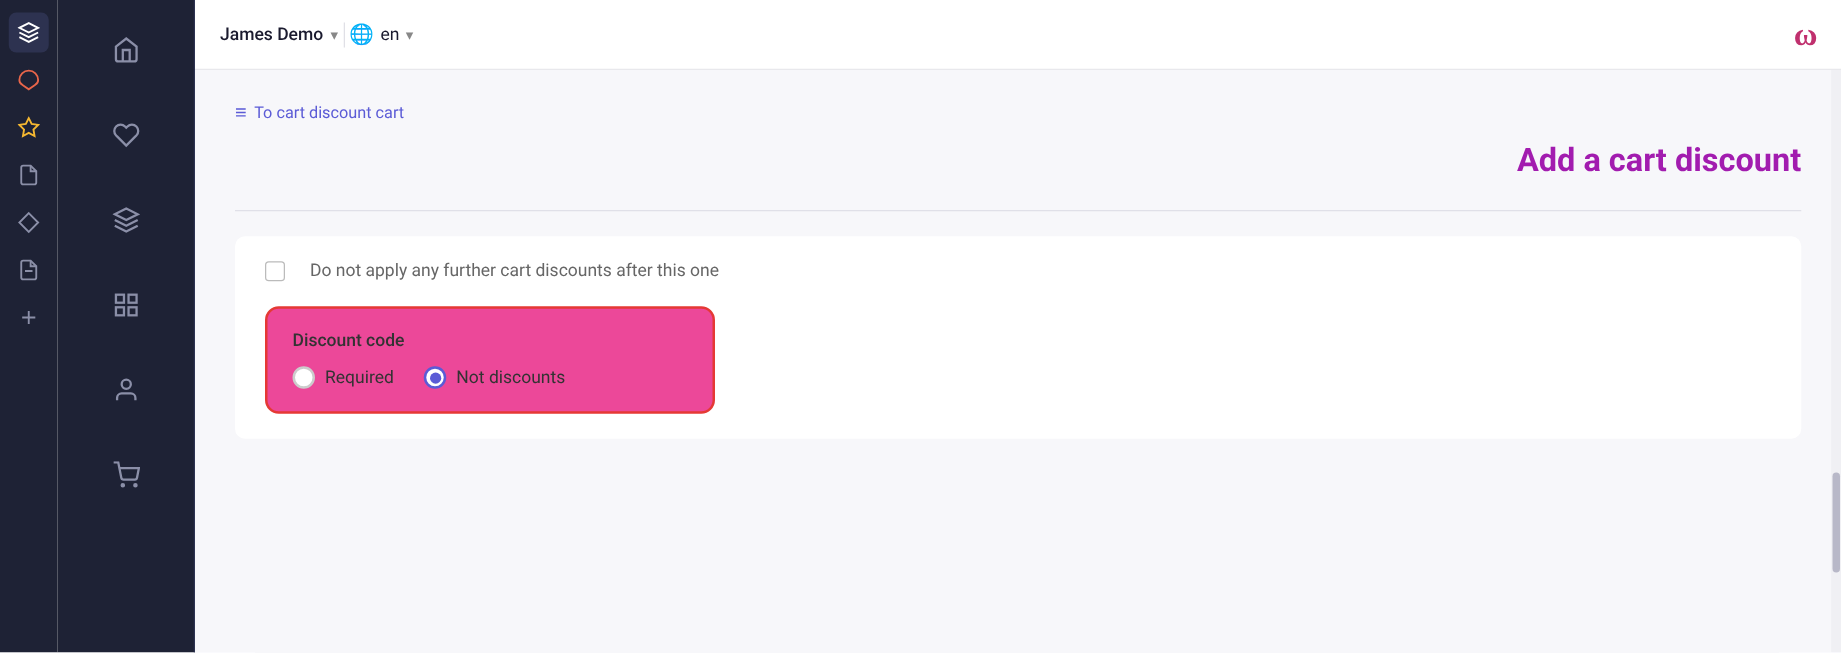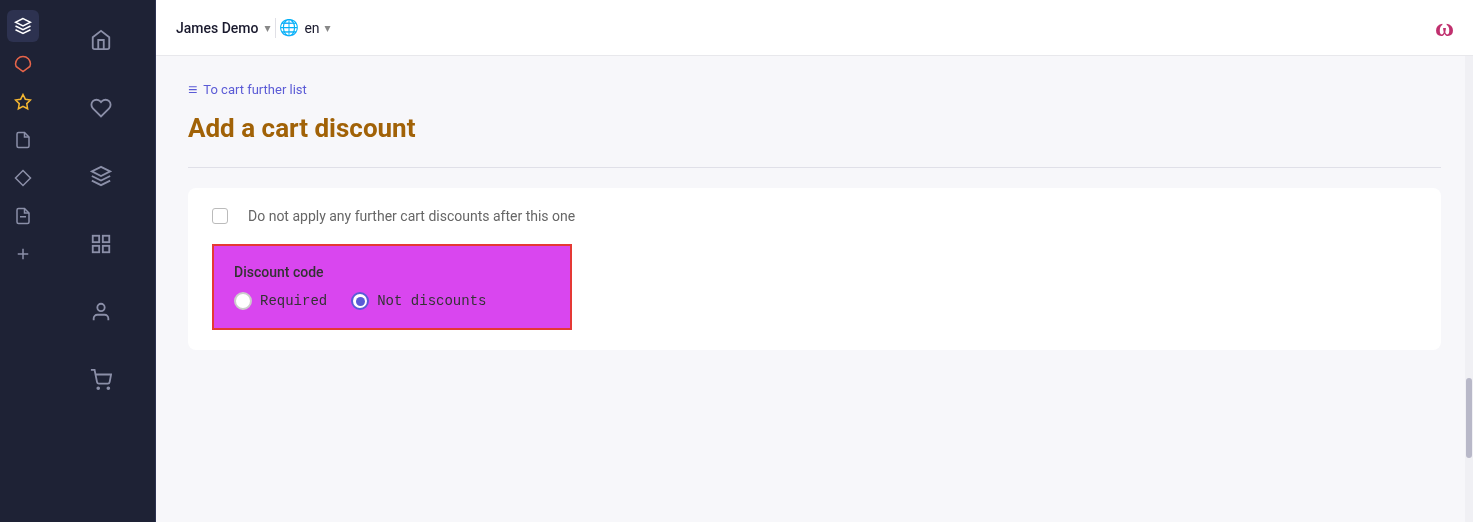--- a/index.html
+++ b/index.html
@@ -138,22 +138,23 @@
       color: #5b5bd6;
       font-size: 13px;
       text-decoration: none;
       cursor: pointer;
       margin-bottom: 14px;
     }
 
     .page-title {
       font-size: 26px;
       font-weight: 700;
-      color: #a16207;
+      color: #a21caf;
       margin-bottom: 24px;
+      text-align: right;
     }
 
     .divider {
       height: 1px;
       background: #e0e0e8;
       margin-bottom: 20px;
     }
 
     
     .section-card {
@@ -176,36 +177,35 @@
       height: 16px;
       border: 1.5px solid #bbb;
       border-radius: 3px;
       background: #fff;
       flex-shrink: 0;
     }
 
     
     .discount-code-box {
       border: 2px solid #e53935;
-      border-radius: 0;
+      border-radius: 11px;
       padding: 18px 20px;
       display: inline-block;
-      background: #d946ef;
+      background: #ec4899;
       min-width: 360px;
     }
     .discount-code-label {
       font-size: 14px;
       font-weight: 500;
       color: #333;
       margin-bottom: 12px;
     }
     .radio-group {
       display: flex;
       gap: 24px;
-      font-family: Liberation Mono, monospace;
     }
     .radio-option {
       display: flex;
       align-items: center;
       gap: 8px;
       font-size: 14px;
       color: #333;
       cursor: pointer;
     }
     .radio-circle {
@@ -356,21 +356,21 @@
       <span>en</span>
       <span class="chevron">▾</span>
     </div>
     <div class="header-logo" style="margin-left:auto; font-family: serif; font-style:normal; color:#c0306e; font-size:26px; letter-spacing:-1px;">ω</div>
   </div>
 
   <div class="content">
 
     <div class="breadcrumb-link">
       <span style="font-size:16px; color:#5b5bd6;">≡</span>
-      <span>To cart further list</span>
+      <span>To cart discount cart</span>
     </div>
 
     <h1 class="page-title">Add a cart discount</h1>
 
     <div class="divider"></div>
 
     <div class="section-card">
       
       <div class="checkbox-row">
         <div class="checkbox-box"></div>

